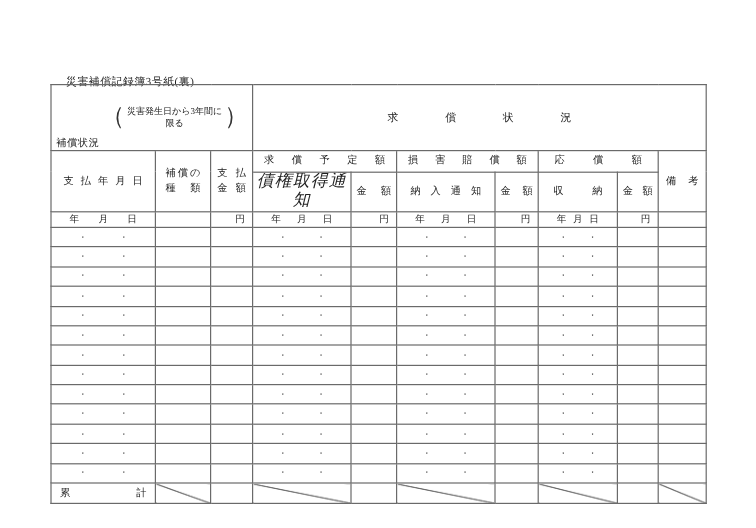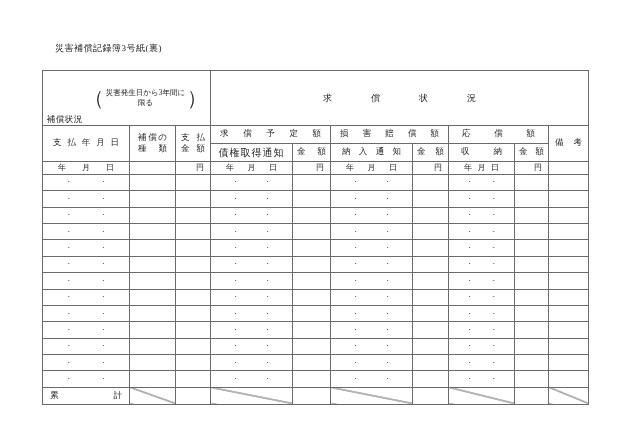--- a/index.html
+++ b/index.html
@@ -1,21 +1,21 @@
 <!DOCTYPE html>
 <html><head>
 <meta charset="utf-8">
 <style>
   html,body{margin:0;padding:0;}
   body{
     width:630px;height:440px;background:#ffffff;position:relative;
     font-family:"Liberation Serif","DejaVu Serif",serif;color:#222;
     -webkit-font-smoothing:antialiased;
   }
-  .title{position:absolute;left:55px;top:42px;font-size:9px;letter-spacing:.5px;}
+  .title{position:absolute;left:55px;top:62px;font-size:9px;letter-spacing:.5px;}
   table{
     position:absolute;left:42px;top:70px;width:546px;
     border-collapse:collapse;table-layout:fixed;
   }
   td{
     border:1px solid #6a6a6a;padding:0;font-size:8.5px;text-align:center;
     vertical-align:middle;overflow:hidden;line-height:1.15;
   }
   tr.r1{height:23px;} tr.r2{height:18px;} tr.r3{height:18px;} tr.r4{height:13px;}
   tbody tr{height:16.4px;} tfoot tr{height:17px;}
@@ -29,21 +29,21 @@
   .paren{font-size:19px;line-height:1;transform:scaleY(1.08);font-weight:400;color:#333;}
   .note{font-size:7.5px;text-align:center;line-height:1.3;white-space:nowrap;}
 
   .kyusho .spread{padding:0 112px;font-size:9px;}
   .paydate .spread{padding:0 10px;}
   .twoline{display:flex;flex-direction:column;gap:2px;}
   .twoline .spread{padding:0 8px;}
   .narrow .spread{padding:0 5px;}
   .grp5 .spread{padding:0 9px;}
   .grp3 .spread{padding:0 13px;}
-  .saiken{font-size:10px;letter-spacing:1px;}
+  .saiken{font-size:14px;letter-spacing:1px;font-style:italic;}
   .nonyu .spread{padding:0 11px;}
   .shuno .spread{padding:0 12px;}
   .kingaku .spread{padding:0 4px;}
   .biko .spread{padding:0 6px;}
   .unit-date .spread{padding:0 15px;font-size:8px;}
   .unit-date4 .spread{padding:0 15px;font-size:8px;}
   .unit-yen{text-align:right;padding-right:6px;font-size:8px;}
   .dots{padding:0 26%;font-size:7px;color:#333;}
   .total .spread{padding:0 7px;}
 

